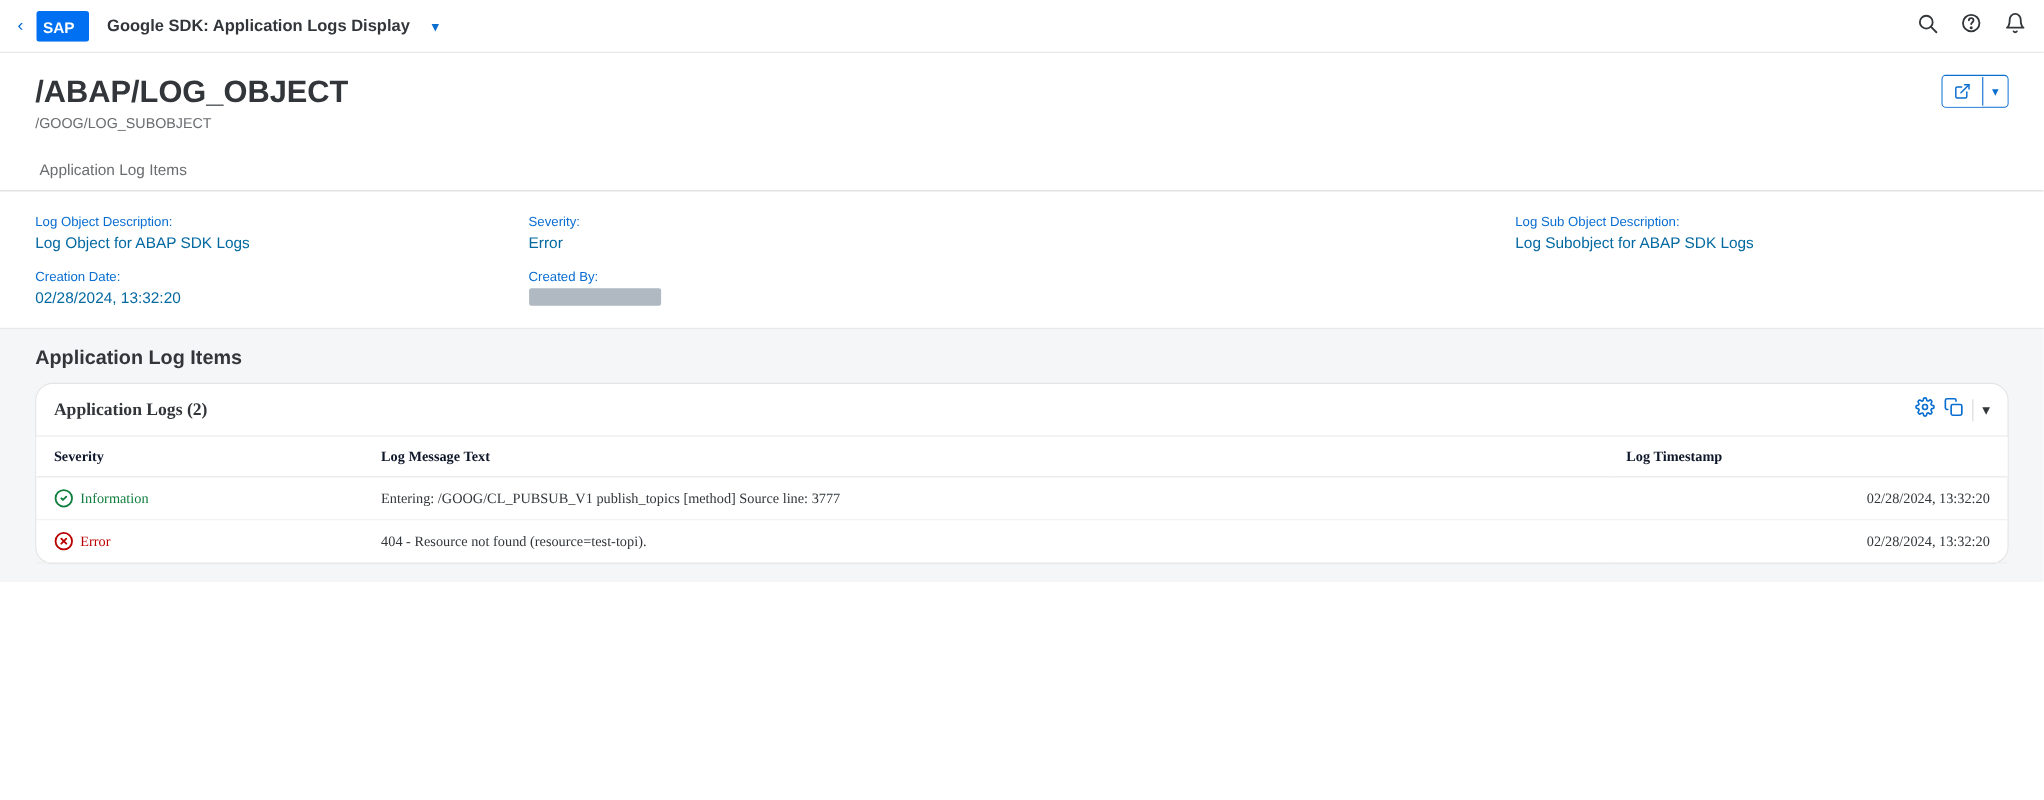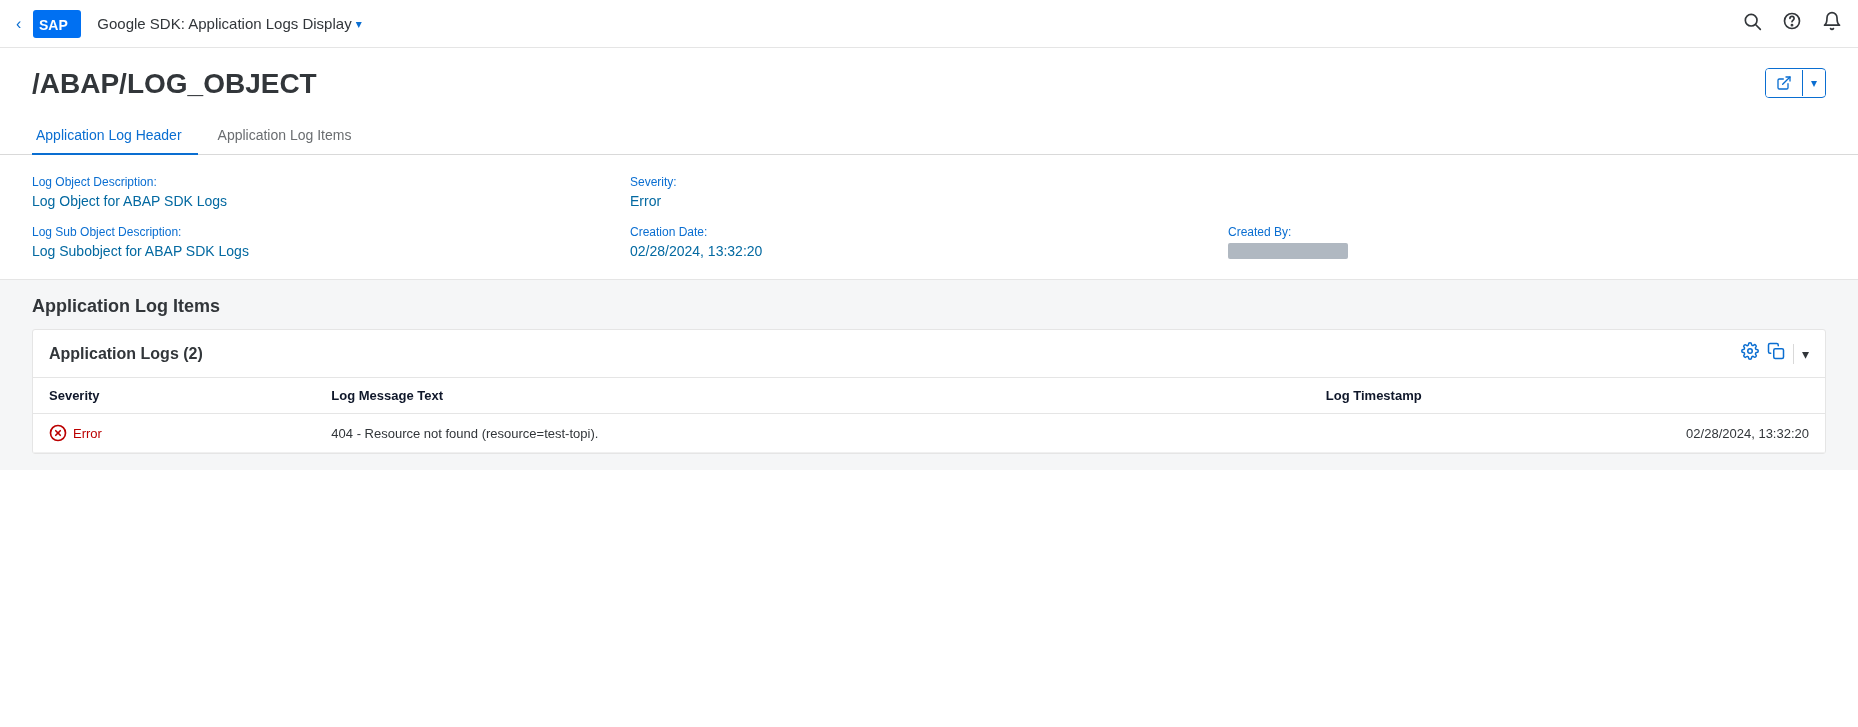--- a/index.html
+++ b/index.html
@@ -21,25 +21,25 @@
       margin-right: 12px;
       text-decoration: none;
     }
     .sap-logo {
       width: 48px;
       height: 28px;
       margin-right: 16px;
     }
     .nav-title {
       font-size: 15px;
-      font-weight: 400;
-      color: #32363a;
-      display: flex;
-      align-items: center;
-      gap: 4px;
+      font-weight: 700;
+      color: #32363a;
+      display: flex;
+      align-items: center;
+      gap: 20px;
       flex: 1;
     }
     .nav-title-chevron {
       color: #0a6ed1;
       font-size: 12px;
     }
     .nav-icons {
       display: flex;
       align-items: center;
       gap: 20px;
@@ -125,21 +125,21 @@
 
     
     .content {
       padding: 0 32px;
     }
 
     
     .log-header-details {
       padding: 20px 0;
       display: grid;
-      grid-template-columns: 1fr 1fr 1fr;
+      grid-template-columns: 1fr 1fr 1fr 1fr;
       gap: 16px 0;
     }
     .detail-item {
       display: flex;
       flex-direction: column;
       gap: 4px;
     }
     .detail-label {
       font-size: 12px;
       color: #0a6ed1;
@@ -170,22 +170,23 @@
     .log-items-title {
       font-size: 18px;
       font-weight: 700;
       color: #32363a;
     }
 
     
     .log-table-card {
       background: #fff;
       border: 1px solid #e5e5e5;
-      border-radius: 3px;
+      border-radius: 16px;
       margin-top: 12px;
+      font-family: Liberation Serif, serif;
     }
     .log-table-header {
       display: flex;
       align-items: center;
       justify-content: space-between;
       padding: 12px 16px;
       border-bottom: 1px solid #e5e5e5;
     }
     .log-table-title {
       font-size: 16px;
@@ -282,34 +283,34 @@
       <svg width="20" height="20" viewBox="0 0 24 24" fill="none" stroke="#32363a" stroke-width="2" stroke-linecap="round" stroke-linejoin="round">
         <path d="M18 8A6 6 0 0 0 6 8c0 7-3 9-3 9h18s-3-2-3-9"></path>
         <path d="M13.73 21a2 2 0 0 1-3.46 0"></path>
       </svg>
     </span>
   </div>
 </nav>
 
 <div class="page-header">
   <h1 class="page-title-main">/ABAP/LOG_OBJECT</h1>
+  <p class="page-subtitle">/GOOG/LOG_SUBOBJECT</p>
   <div class="export-btn">
     <button class="export-btn-main">
       <svg width="16" height="16" viewBox="0 0 24 24" fill="none" stroke="#0a6ed1" stroke-width="2" stroke-linecap="round" stroke-linejoin="round">
         <path d="M18 13v6a2 2 0 0 1-2 2H5a2 2 0 0 1-2-2V8a2 2 0 0 1 2-2h6"></path>
         <polyline points="15 3 21 3 21 9"></polyline>
         <line x1="10" y1="14" x2="21" y2="3"></line>
       </svg>
     </button>
     <button class="export-btn-dropdown">▾</button>
   </div>
 </div>
 
 <div class="tabs">
-  <div class="tab active">Application Log Header</div>
   <div class="tab">Application Log Items</div>
 </div>
 
 <div class="content">
 
   <div class="log-header-details">
 
     <div class="detail-item">
       <span class="detail-label">Log Object Description:</span>
       <span class="detail-value">Log Object for ABAP SDK Logs</span>
@@ -363,20 +364,35 @@
     </div>
     <table class="log-table">
       <thead>
         <tr>
           <th>Severity</th>
           <th>Log Message Text</th>
           <th>Log Timestamp</th>
         </tr>
       </thead>
       <tbody>
+        <tr>
+          <td>
+            <div class="severity-cell">
+              <span style="display:inline-flex;align-items:center;justify-content:center;width:18px;height:18px;">
+                <svg width="18" height="18" viewBox="0 0 24 24" fill="none" stroke="#107e3e" stroke-width="2.2" stroke-linecap="round" stroke-linejoin="round">
+                  <circle cx="12" cy="12" r="10"></circle>
+                  <polyline points="9 12 11 14 15 10"></polyline>
+                </svg>
+              </span>
+              <span class="severity-info">Information</span>
+            </div>
+          </td>
+          <td>Entering: /GOOG/CL_PUBSUB_V1    publish_topics [method] Source line: 3777</td>
+          <td>02/28/2024, 13:32:20</td>
+        </tr>
         <tr>
           <td>
             <div class="severity-cell">
               <span style="display:inline-flex;align-items:center;justify-content:center;width:18px;height:18px;">
                 <svg width="18" height="18" viewBox="0 0 24 24" fill="none" stroke="#bb0000" stroke-width="2.2" stroke-linecap="round" stroke-linejoin="round">
                   <circle cx="12" cy="12" r="10"></circle>
                   <line x1="15" y1="9" x2="9" y2="15"></line>
                   <line x1="9" y1="9" x2="15" y2="15"></line>
                 </svg>
               </span>

